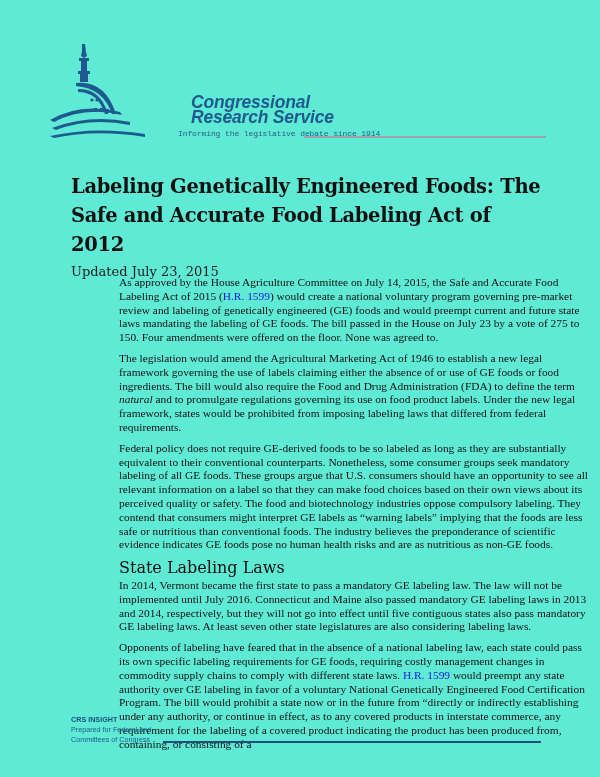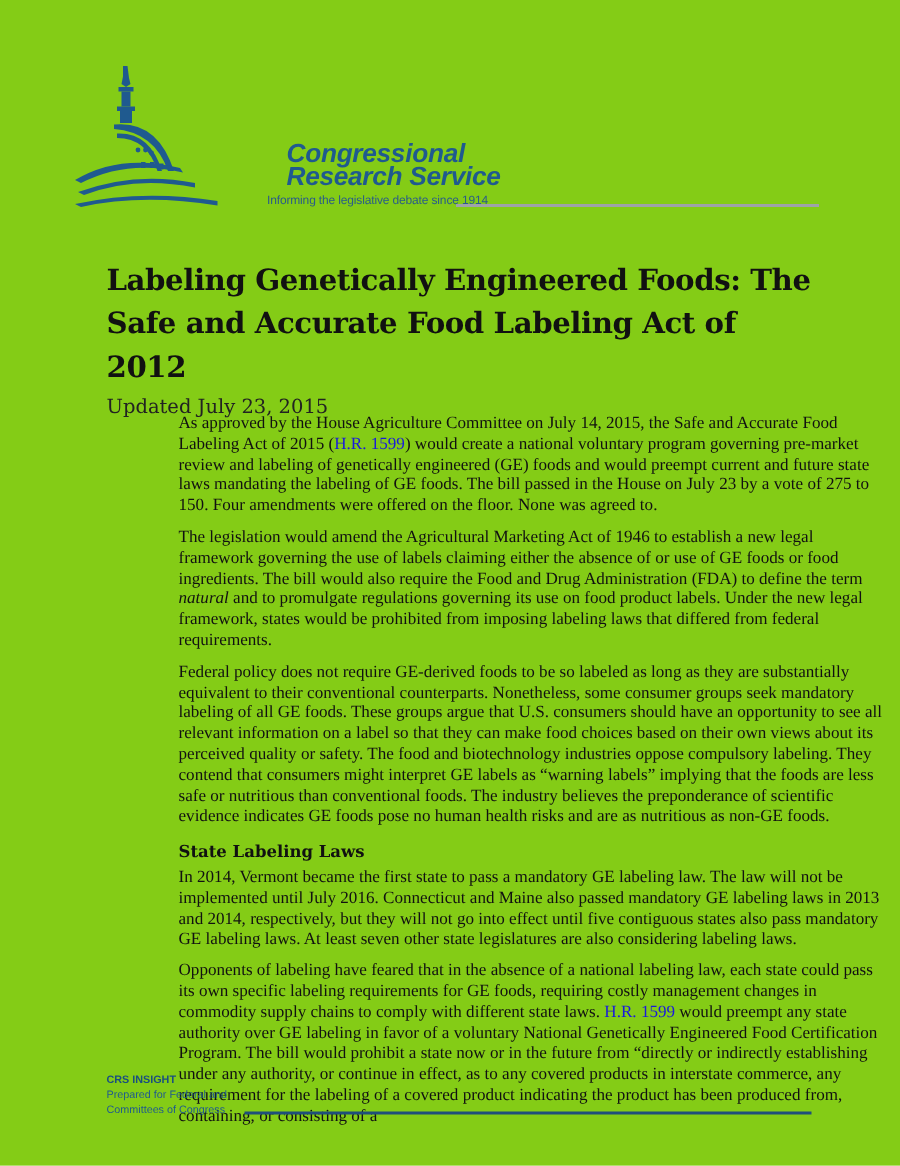--- a/index.html
+++ b/index.html
@@ -1,30 +1,30 @@
 <!DOCTYPE html>
 <html><head>
   <meta charset="utf-8">
   <style>
     html, body { margin: 0; padding: 0; background: #ffffff; }
     body { width: 600px; height: 777px; position: relative; overflow: hidden; }
-    .page { position: absolute; left: 0; top: 0; width: 600px; height: 777px; background: #84cc16; }
+    .page { position: absolute; left: 0; top: 0; width: 600px; height: 777px; background: #5eead4; }
 
     
     .logo { position: absolute; left: 50px; top: 42px; width: 500px; height: 100px; }
     .logo svg.dome { position: absolute; left: 0; top: 0; }
     .brand-name {
       position: absolute; left: 141px; top: 53px;
       font-family: "Liberation Sans", sans-serif; font-weight: bold; font-style: italic;
       color: #1f5a8f; font-size: 17.5px; line-height: 15px; letter-spacing: -0.2px;
     }
     .brand-name div { white-space: nowrap; }
     .tagline {
       position: absolute; left: 97px; top: 87px;
-      font-family: Liberation Sans, sans-serif; font-size: 8px; color: #2a5c8a;
+      font-family: Liberation Mono, monospace; font-size: 8px; color: #2a5c8a;
       white-space: nowrap; letter-spacing: -0.1px; padding-left: 31px;
     }
     .header-rule {
       position: absolute; left: 304px; top: 136px; width: 242px; height: 2px;
       background: #9ea3a8;
     }
 
     
     .title {
       position: absolute; left: 71px; top: 172px; width: 470px;
@@ -37,21 +37,21 @@
     }
 
     
     .body {
       position: absolute; left: 71px; top: 276px; width: 470px;
       font-family: "Liberation Serif", serif; font-size: 11.4px; line-height: 13.8px; color: #111; margin-left: 48px;
     }
     .body p { margin: 0 0 7px 0; }
     .body a { color: #1a1adc; text-decoration: none; }
     .section-heading {
-      font-family: "DejaVu Serif", serif; font-weight: bold; font-size: 11px;
+      font-family: "DejaVu Serif", serif; font-weight: normal; font-size: 16px;
       margin: 9px 0 4px 0; color: #111;
     }
 
     
     .footer {
       position: absolute; left: 71px; top: 715px;
       font-family: "Liberation Sans", sans-serif; font-size: 7.2px; line-height: 10px; color: #1f5a8f;
     }
     .footer .label { font-weight: bold; color: #1a4f80; }
     .footer-rule {

